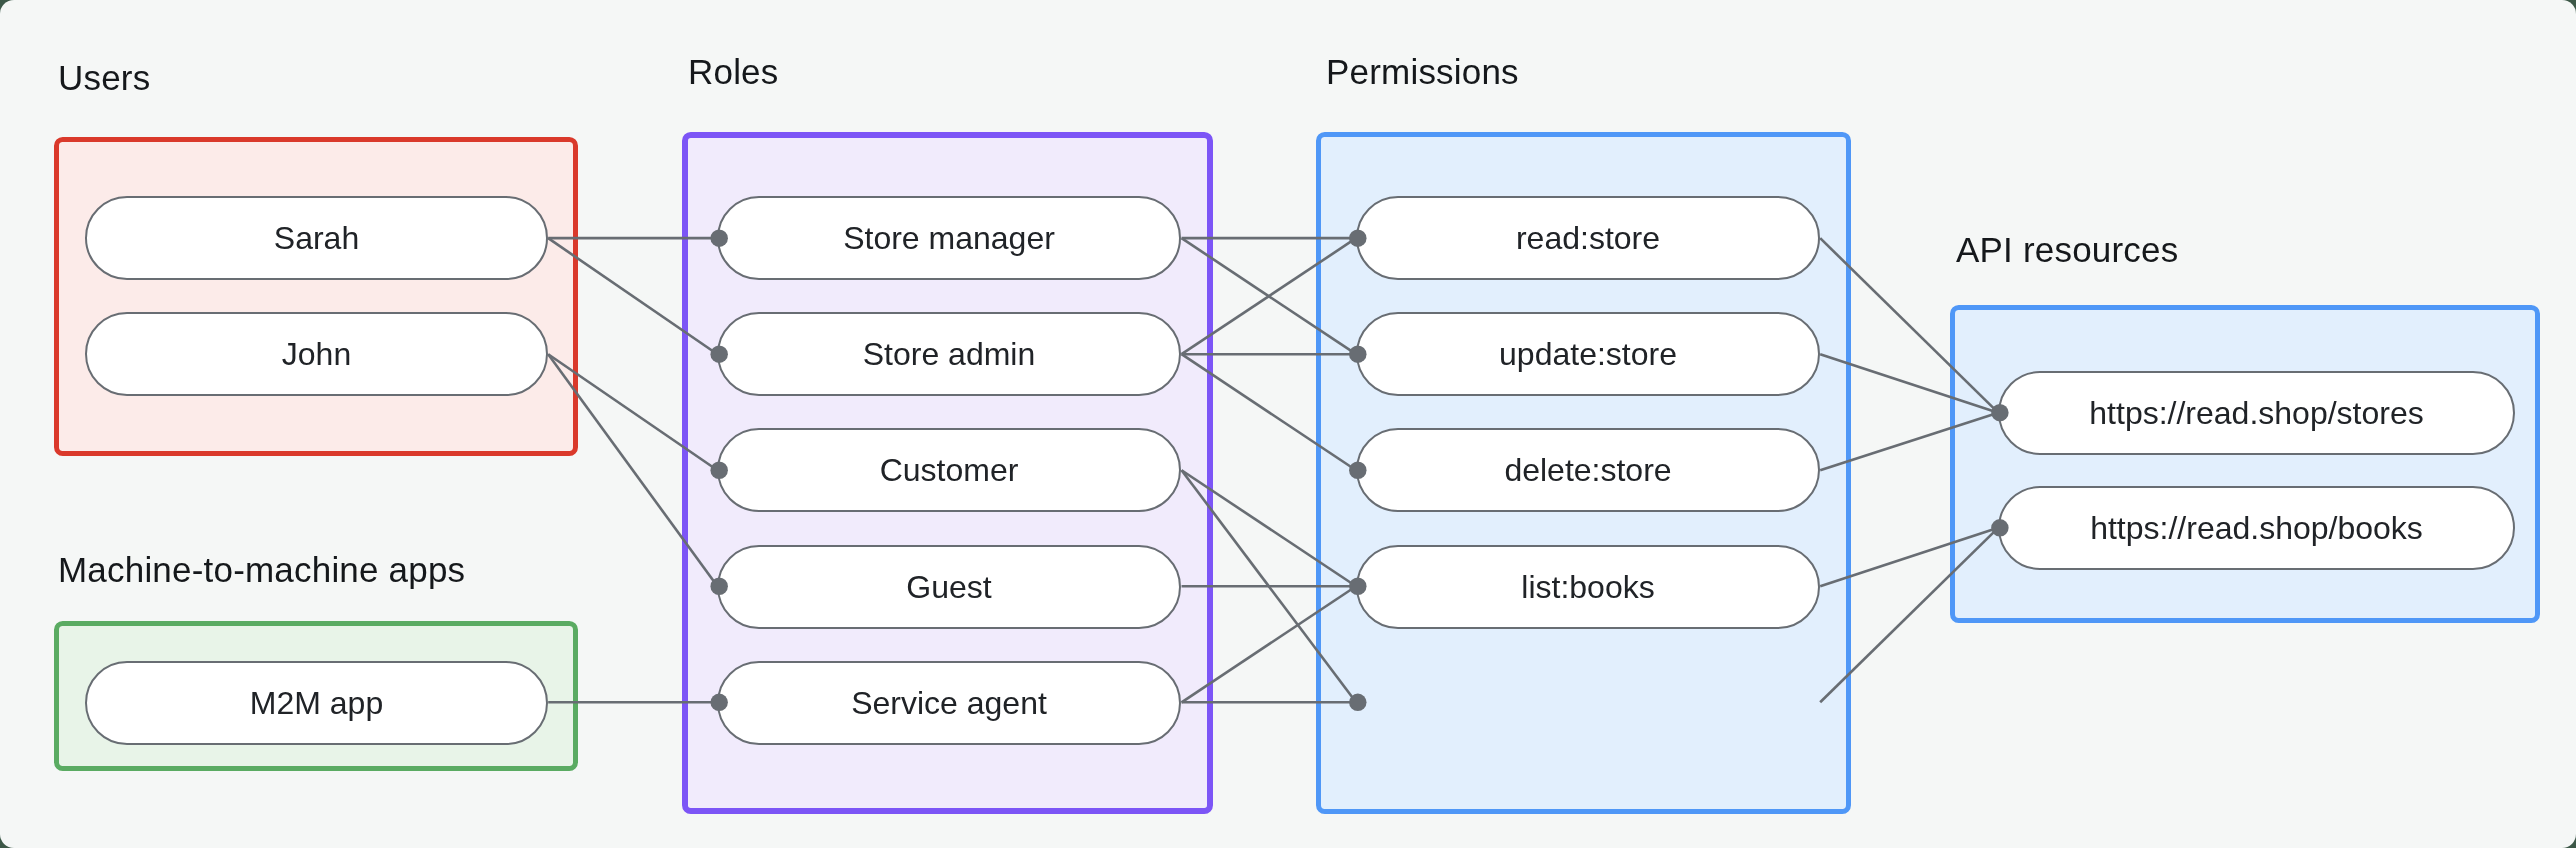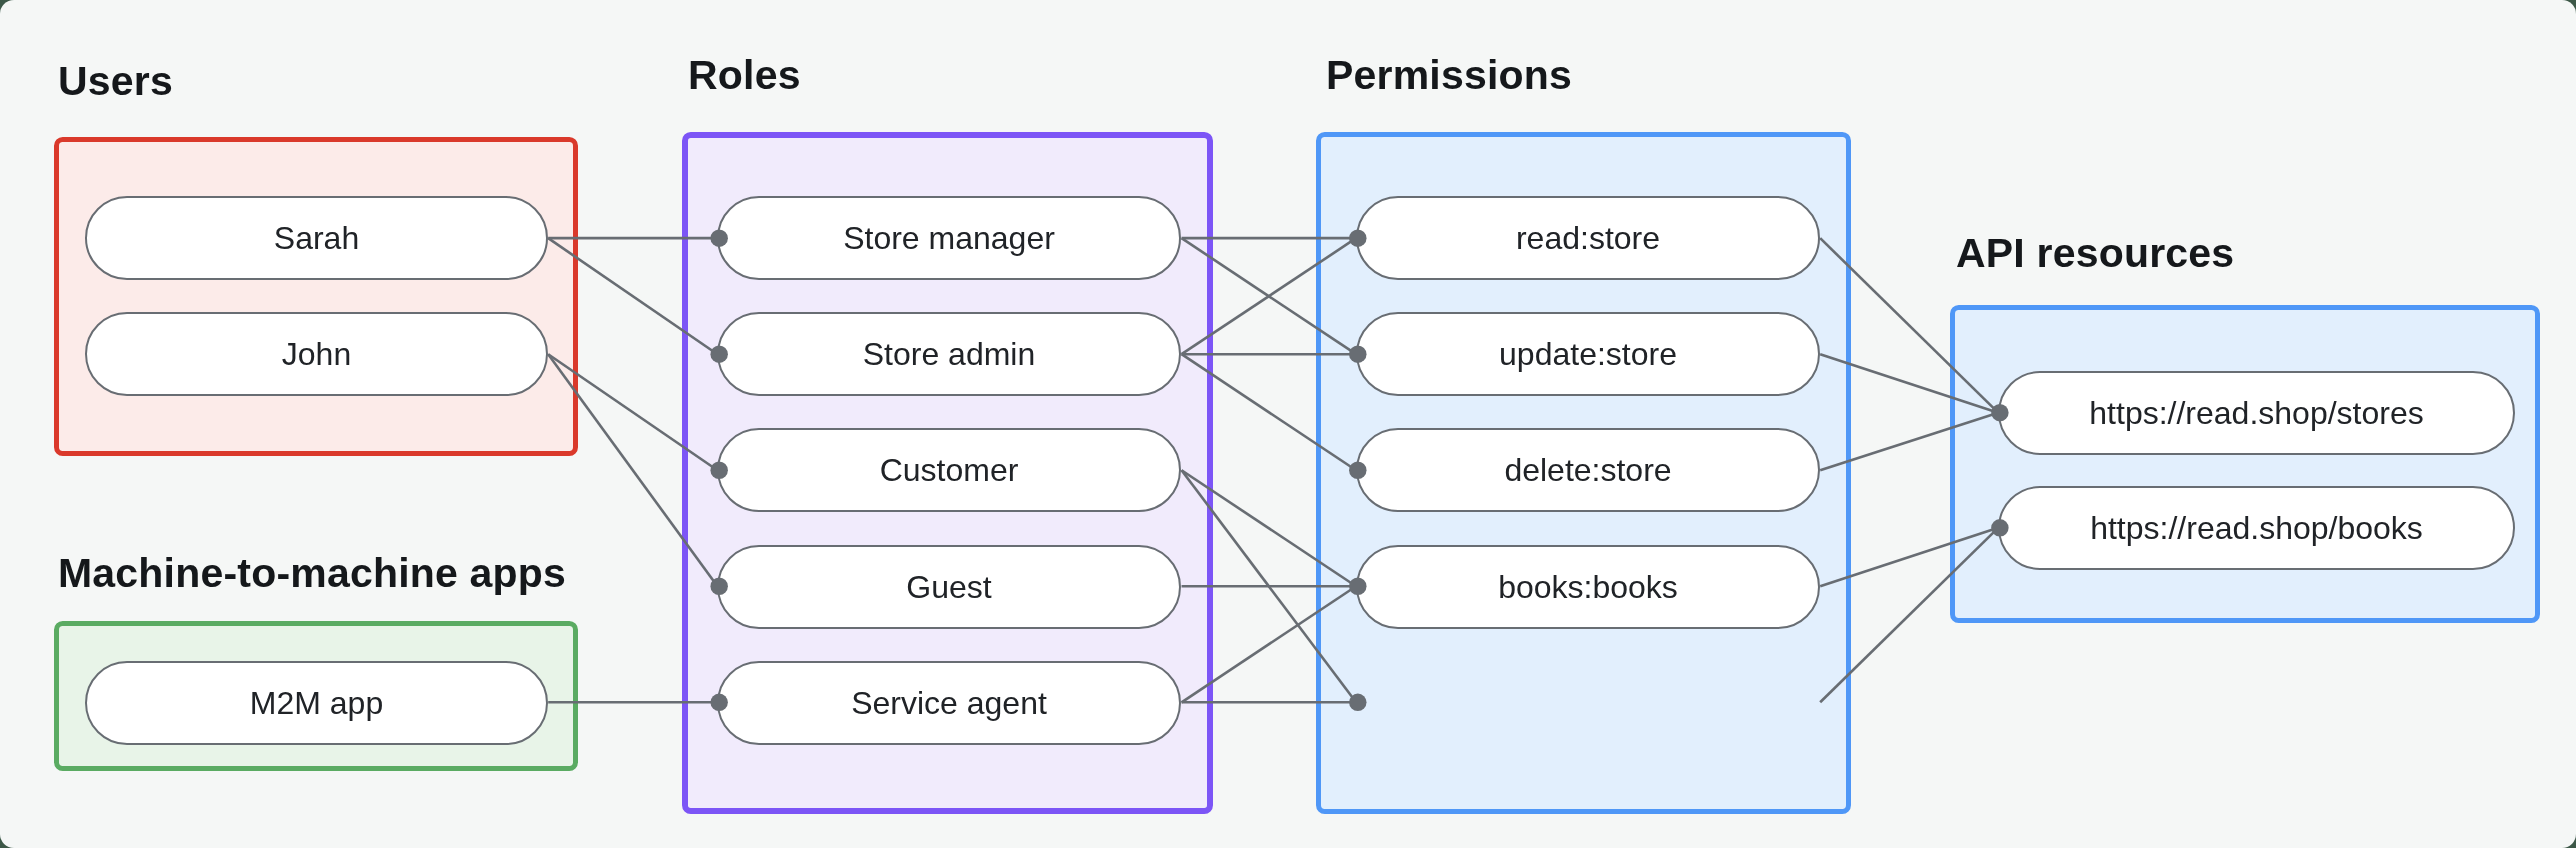--- a/index.html
+++ b/index.html
@@ -1,19 +1,19 @@
 <!DOCTYPE html>
 <html style="font-size:14px"><head>
 <meta charset="utf-8">
 <style>
   html,body{margin:0;padding:0;background:#3d5848;}
   .stage{position:relative;width:2576px;height:848px;background:#3d5848;
          font-family:"Liberation Sans",sans-serif;overflow:hidden;}
   .card{position:absolute;inset:0;background:#f5f7f6;border-radius:14px;overflow:hidden;}
-  .glabel{position:absolute;font-size:41px;font-weight:700;color:#15181b;
+  .glabel{position:absolute;font-size:35px;font-weight:400;color:#15181b;
           letter-spacing:0.2px;white-space:nowrap;}
   .gbox{position:absolute;border-radius:8.7px;box-sizing:border-box;}
   .gbox-users{left:54px;top:137px;width:524px;height:319px;background:#fcebe9;border:5.2px solid #da392b;}
   .gbox-m2m{left:54px;top:621px;width:524px;height:150px;background:#e8f4e8;border:5.2px solid #5aab62;}
   .gbox-roles{left:682px;top:132px;width:531px;height:682px;background:#f1ebfc;border:6.1px solid #7c55f6;}
   .gbox-permissions{left:1316px;top:132px;width:535px;height:682px;background:#e2effd;border:5.2px solid #4f97f7;}
   .gbox-api{left:1950px;top:305px;width:590px;height:318px;background:#e2effd;border:5.2px solid #4f97f7;}
   .pill{position:absolute;height:84px;background:#ffffff;border:2.6px solid #686d73;
         border-radius:42px;display:flex;align-items:center;justify-content:center;
         font-size:32px;color:#202327;box-sizing:border-box;white-space:nowrap;}
@@ -63,21 +63,21 @@
 
     <div class="pill" id="n-store-admin">Store admin</div>
     <div class="pill" id="n-store-manager">Store manager</div>
     <div class="pill" id="n-customer">Customer</div>
     <div class="pill" id="n-service-agent">Service agent</div>
     <div class="pill" id="n-guest">Guest</div>
 
     <div class="pill" id="n-read-store">read:store</div>
     <div class="pill" id="n-update-store">update:store</div>
     <div class="pill" id="n-delete-store">delete:store</div>
-    <div class="pill" id="n-list-books">books:books</div>
+    <div class="pill" id="n-list-books">list:books</div>
 
     <div class="pill" id="n-stores-api">https://read.shop/stores</div>
     <div class="pill" id="n-books-api">https://read.shop/books</div>
 
     <svg id="edges-svg" viewBox="0 0 2952 972" xmlns="http://www.w3.org/2000/svg">
         <line x1="628" y1="273" x2="822" y2="273" stroke="#686d73" stroke-width="3"></line>
         <line x1="628" y1="273" x2="822" y2="406" stroke="#686d73" stroke-width="3"></line>
         <line x1="628" y1="406" x2="822" y2="539" stroke="#686d73" stroke-width="3"></line>
         <line x1="628" y1="406" x2="822" y2="672" stroke="#686d73" stroke-width="3"></line>
         <line x1="628" y1="805" x2="822" y2="805" stroke="#686d73" stroke-width="3"></line>

